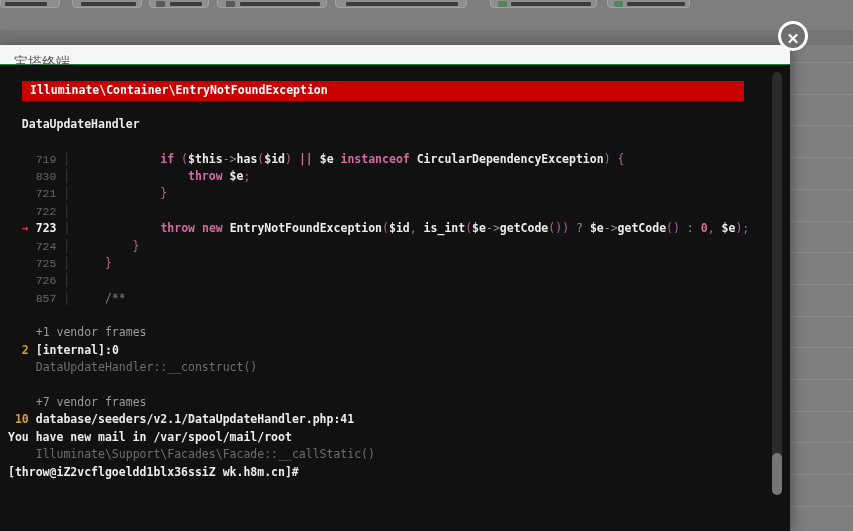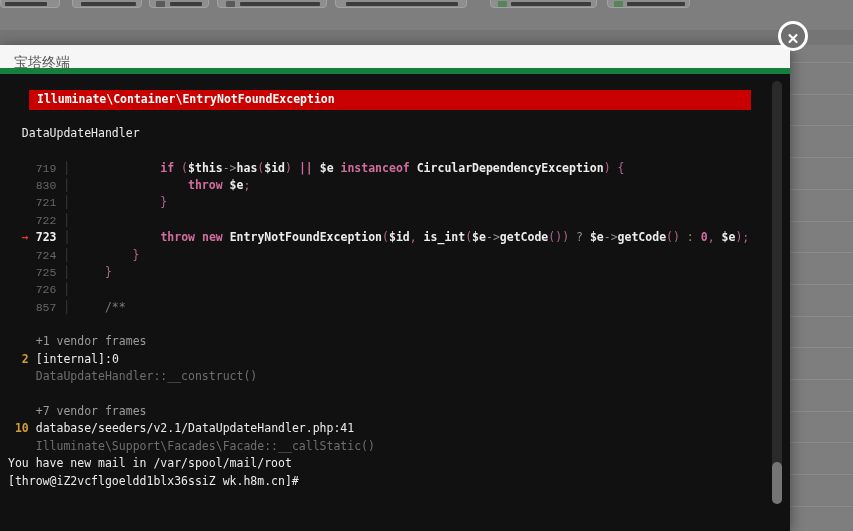--- a/index.html
+++ b/index.html
@@ -17,35 +17,35 @@
   .tbtn { position:absolute; top:-24px; height:32px; background:#8e8e8e;
     border:1px solid #a2a2a2; border-radius:4px; }
   .tsmudge { position:absolute; top:25px; height:4px; background:#3c3c3c; border-radius:1px; }
   .ticon { position:absolute; top:24px; width:9px; height:6px; border-radius:1px; }
   .ticon.green { background:#57855a; }
   .ticon.gray  { background:#5a5a5a; }
 
   
   .modal { position:absolute; left:0; top:45px; width:790px; height:486px;
     background:#111111; box-shadow:0 2px 14px rgba(0,0,0,.45); }
-  .modal-header { height:29px; background:#f6f6f6; border-bottom:6px solid #15803d;
+  .modal-header { height:20px; background:#f6f6f6; border-bottom:1px solid #15803d;
     line-height:34px; padding-left:14px; font-size:14px; color:#555; }
   .close-btn { position:absolute; top:-24px; right:-18px; width:30px; height:30px;
     border:3px solid #ffffff; border-radius:50%; background:#6f6f6f; color:#fff;
     text-align:center; line-height:29px; font-size:15px; font-weight:bold; cursor:pointer; }
 
   .modal-body { position:relative; width:790px; height:451px; background:#111111; overflow:hidden; }
   .term { position:absolute; left:0; top:0; padding:16px 0 0 8px;
     font-family:"DejaVu Sans Mono", monospace; font-size:11.5px; line-height:17.4px;
     color:#e0e0e0; }
   .tline { height:17.4px; white-space:pre; }
 
   .c-banner { display:inline-block; background:#c80000; color:#ffffff; font-weight:bold;
-    width:722px; padding:1px 0 2px 8px; margin-left:21px; }
-  .c-wb    { color:#ececec; font-weight:normal; }
+    width:722px; padding:1px 0 2px 8px; margin-left:14px; }
+  .c-wb    { color:#ececec; font-weight:bold; }
   .c-kw    { color:#d16d9e; font-weight:bold; }
   .c-pun   { color:#b2658f; }
   .c-var   { color:#ececec; font-weight:bold; }
   .c-op    { color:#8f8f8f; }
   .c-grn   { color:#43a047; font-weight:bold; }
   .c-dim   { color:#9b9b9b; }
   .c-faint { color:#6e6e6e; }
   .c-com   { color:#7c7c7c; }
   .c-lnum  { color:#666666;font-family:Liberation Mono, monospace; }
   .c-gbar  { color:#3d3d3d; }
@@ -125,21 +125,21 @@
         <div class="tline"><span>    </span><span class="c-lnum">725</span><span> </span><span class="c-gbar">│</span><span>     </span><span class="c-pun">}</span></div>
         <div class="tline"><span>    </span><span class="c-lnum">726</span><span> </span><span class="c-gbar">│</span></div>
         <div class="tline"><span>    </span><span class="c-lnum">857</span><span> </span><span class="c-gbar">│</span><span>     </span><span class="c-com">/**</span></div>
         <div class="tline"><span></span></div>
         <div class="tline"><span>    </span><span class="c-dim">+1 vendor frames</span></div>
         <div class="tline"><span>  </span><span class="c-yel">2</span><span> </span><span class="c-wb">[internal]:0</span></div>
         <div class="tline"><span>    </span><span class="c-faint">DataUpdateHandler::__construct()</span></div>
         <div class="tline"><span></span></div>
         <div class="tline"><span>    </span><span class="c-dim">+7 vendor frames</span></div>
         <div class="tline"><span> </span><span class="c-yel">10</span><span> </span><span class="c-wb">database/seeders/v2.1/DataUpdateHandler.php:41</span></div>
+        <div class="tline"><span class="c-wb">You have new mail in /var/spool/mail/root</span></div>
         <div class="tline"><span>    </span><span class="c-faint">Illuminate\Support\Facades\Facade::__callStatic()</span></div>
-        <div class="tline"><span class="c-wb">You have new mail in /var/spool/mail/root</span></div>
         <div class="tline"><span class="c-wb">[throw@iZ2vcflgoeldd1blx36ssiZ wk.h8m.cn]#</span></div>
       </div>
     <div class="sb-track">
       <div class="sb-thumb"></div>
     </div>
   </div>
 </div>
 
 </body></html>

